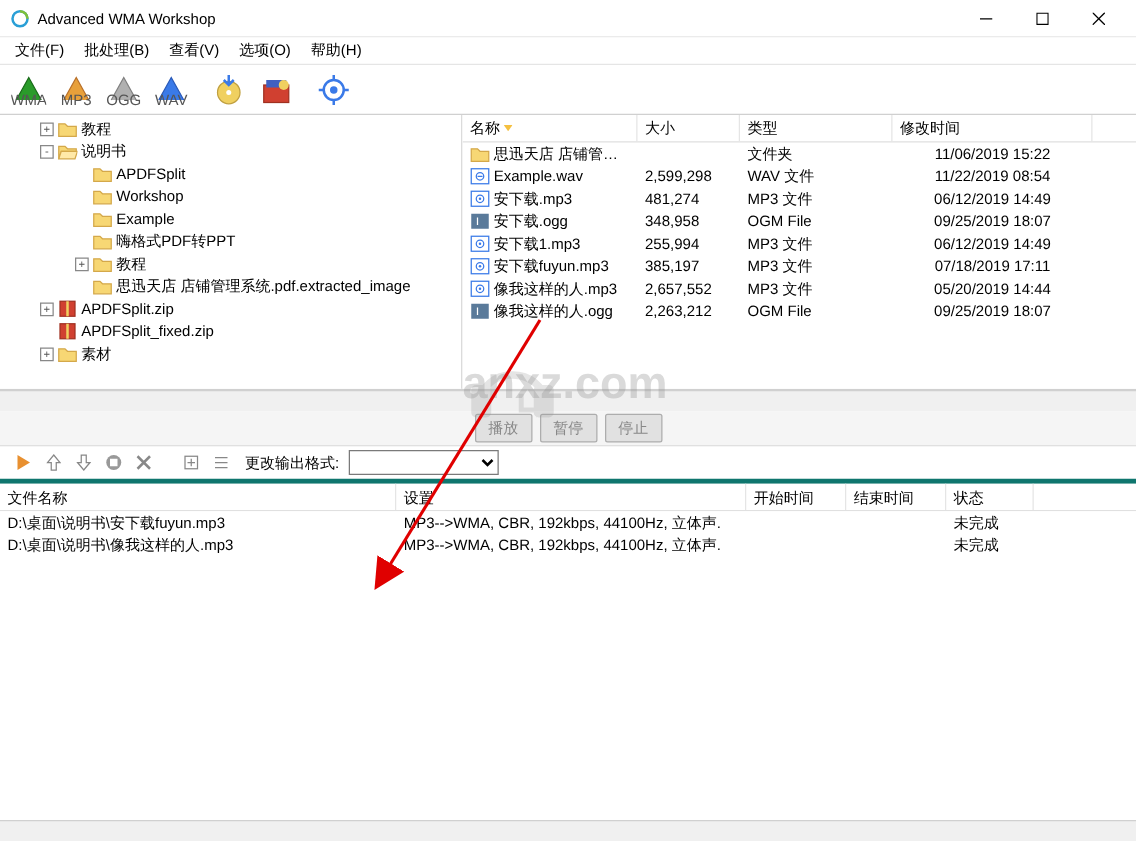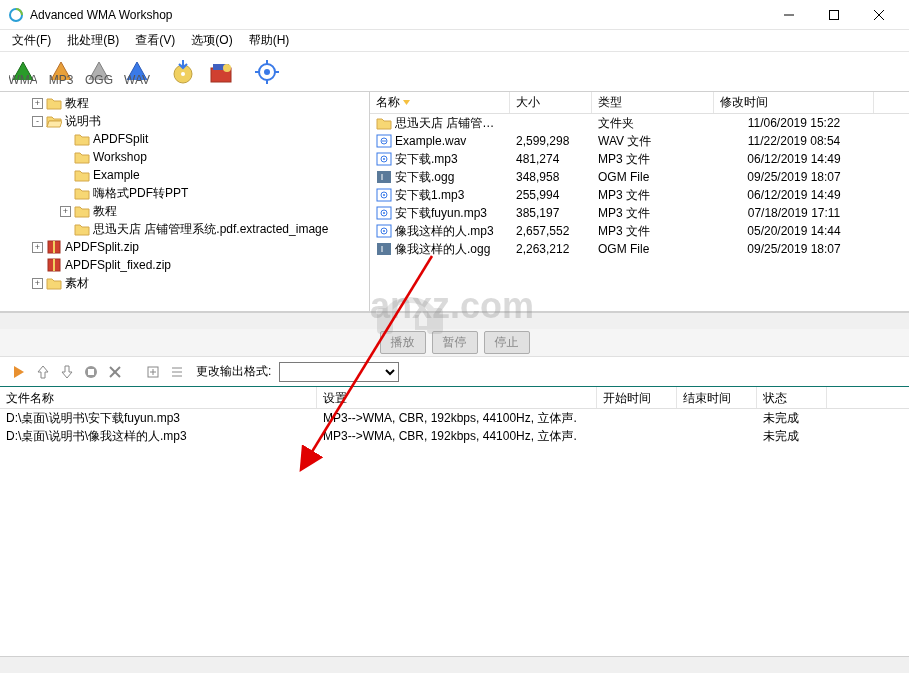--- a/index.html
+++ b/index.html
@@ -44,21 +44,21 @@
 .col-name { width: 140px; }
 .col-size { width: 82px; }
 .col-type { width: 122px; }
 .col-date { width: 160px; text-align: center; }
 
 
 .mid-bar { height: 28px; background: #f5f5f5; display: flex; align-items: center; padding: 0 8px; gap: 6px; border-bottom: 1px solid #e0e0e0; position: relative; }
 .mid-bar .mid-btn { padding: 2px 10px; border: 1px solid #adadad; background: #e1e1e1; color: #888; border-radius: 2px; }
 
 
-.queue-toolbar { height: 30px; background: #fff; display: flex; align-items: center; padding: 2px 8px; gap: 2px; border-bottom: 1px solid #0f766e; }
+.queue-toolbar { height: 30px; background: #fff; display: flex; align-items: center; padding: 2px 8px; gap: 2px; border-bottom: 4px solid #0f766e; }
 .queue-toolbar .qbtn { width: 22px; height: 22px; display: flex; align-items: center; justify-content: center; }
 .queue-toolbar .label { margin-left: 6px; margin-right: 6px; color: #000; }
 .queue-toolbar .combo { width: 120px; height: 20px; border: 1px solid #7a7a7a; background: #fff; }
 
 
 .queue-header { display: flex; height: 22px; border-bottom: 1px solid #e0e0e0; background: #fff; }
 .queue-header .qcol { padding: 3px 6px; border-right: 1px solid #e5e5e5; color: #000; }
 .qcol-file { width: 317px; }
 .qcol-settings { width: 280px; }
 .qcol-start { width: 80px; }

